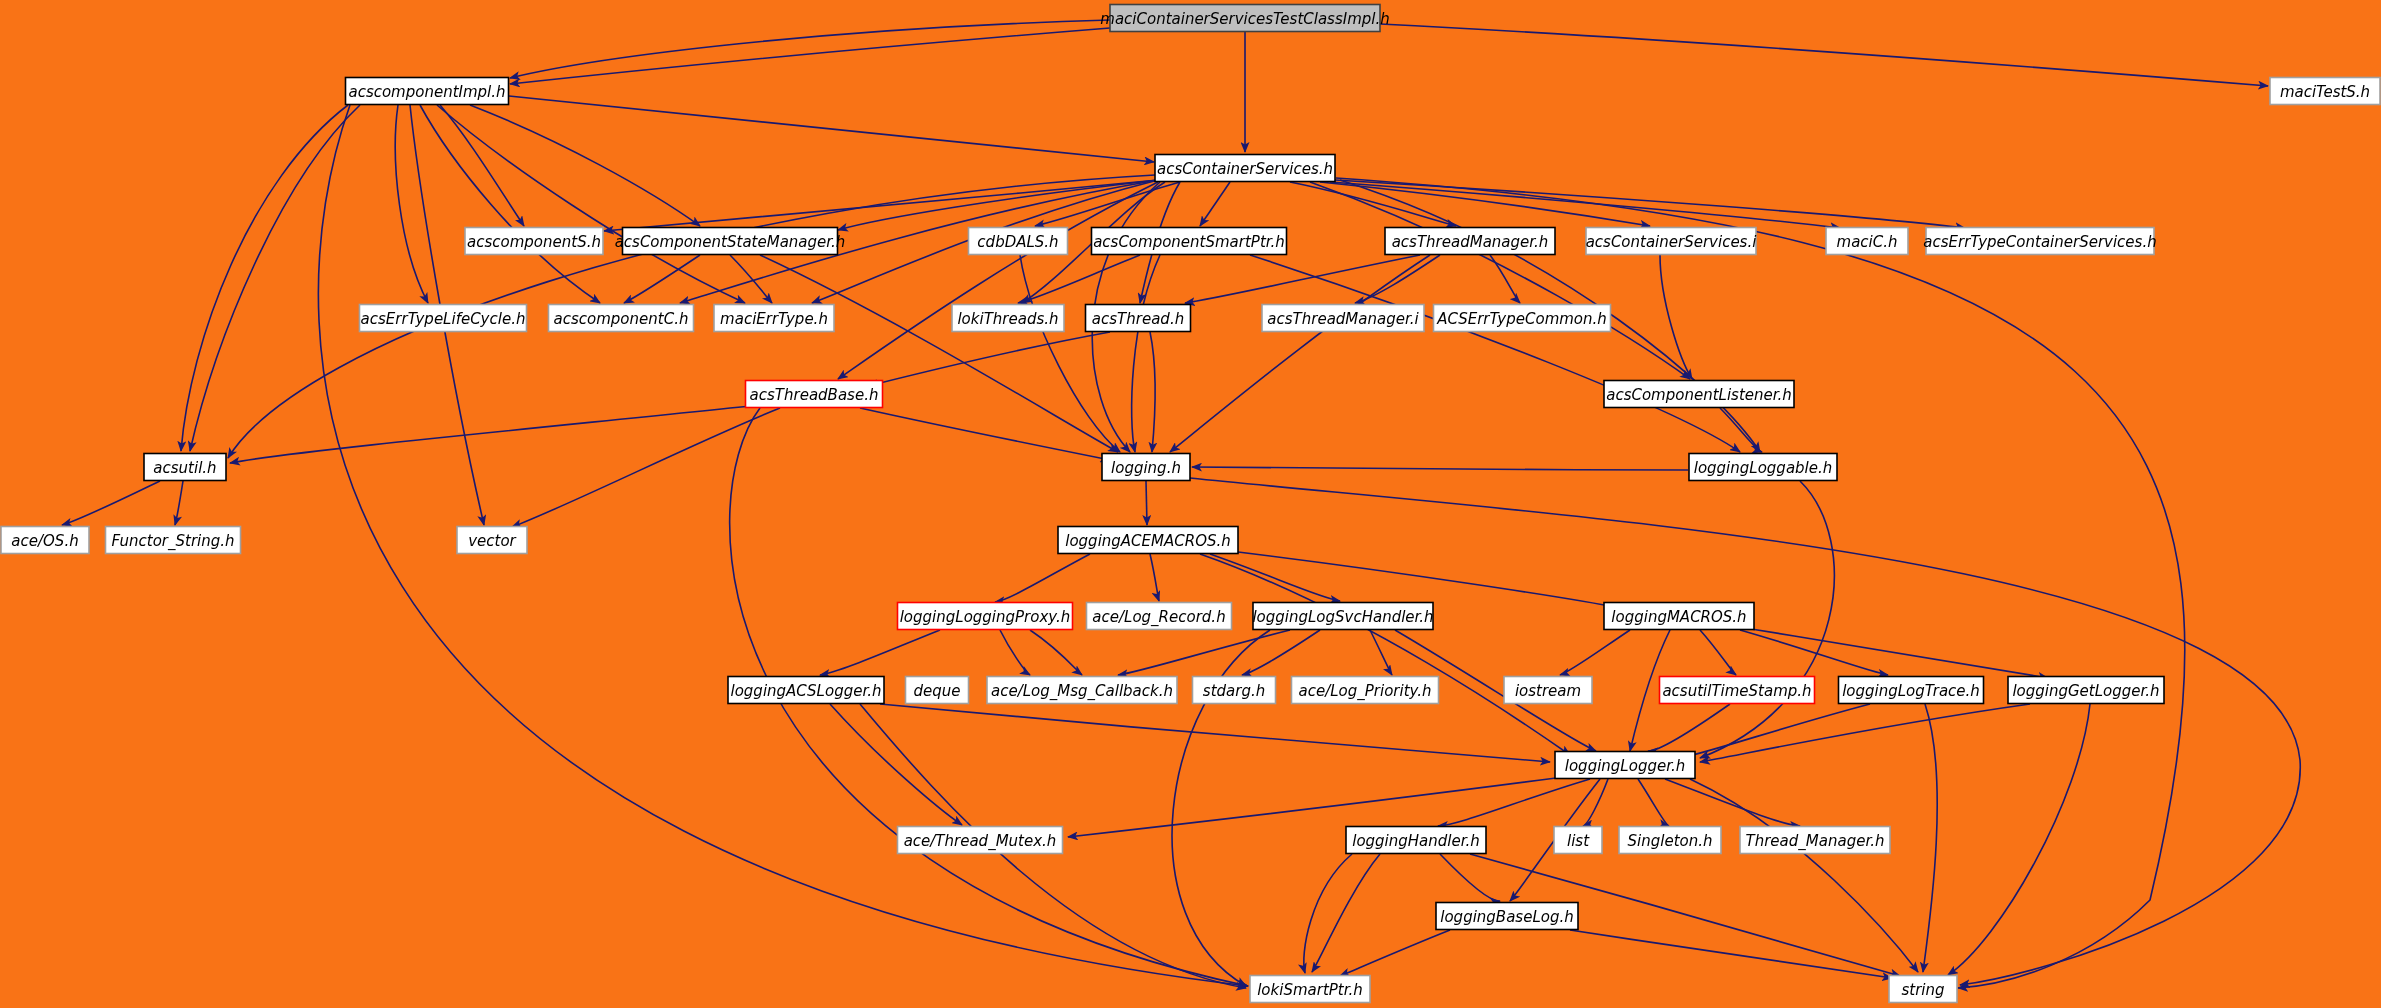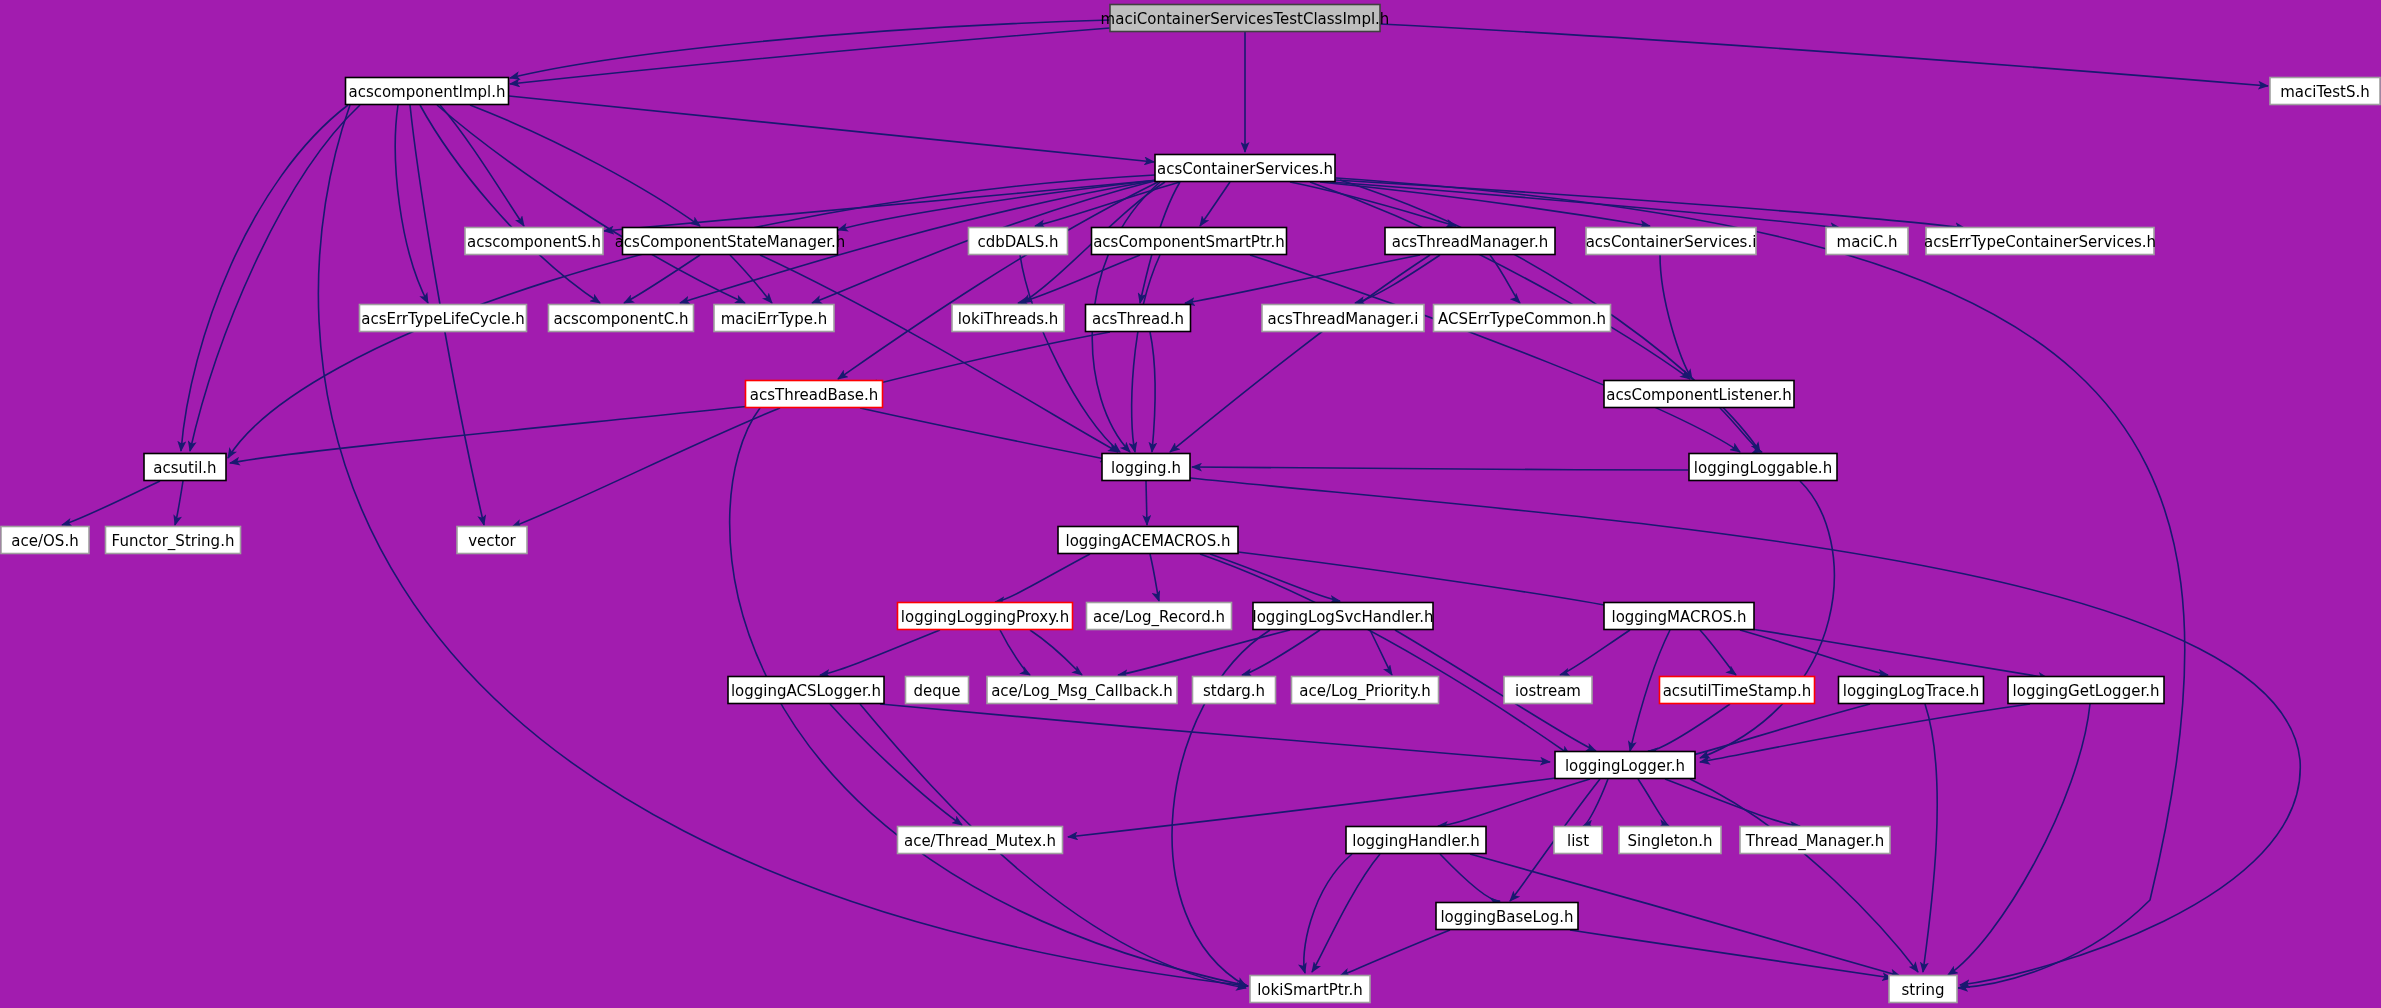--- a/index.html
+++ b/index.html
@@ -1,17 +1,17 @@
 <!DOCTYPE html>
 <html><head>
 <meta charset="utf-8">
 <style>
   html,body{margin:0;padding:0;background:#ffffff;}
   body{font-family:"DejaVu Sans","Liberation Sans",sans-serif;}
-  #graph-wrap{position:relative;width:2381px;height:1008px;background:#a21caf;overflow:hidden;}
+  #graph-wrap{position:relative;width:2381px;height:1008px;background:#f97316;overflow:hidden;font-style:italic;}
   svg#depgraph{position:absolute;left:0;top:0;width:2381px;height:1008px;display:block;}
   .edge{fill:none;stroke:#191970;stroke-width:1.6px;}
   .arrow{fill:#191970;stroke:none;}
   .node-rect{stroke-width:1.6px;}
   .node-rect.plain{fill:#ffffff;stroke:#a0a0a0;}
   .node-rect.bold{fill:#ffffff;stroke:#000000;}
   .node-rect.redbox{fill:#ffffff;stroke:#ff0000;}
   .node-rect.root{fill:#bfbfbf;stroke:#404040;}
   .node-label{font-family:"DejaVu Sans","Liberation Sans",sans-serif;
                font-size:15px;fill:#000000;text-anchor:middle;dominant-baseline:middle;}

